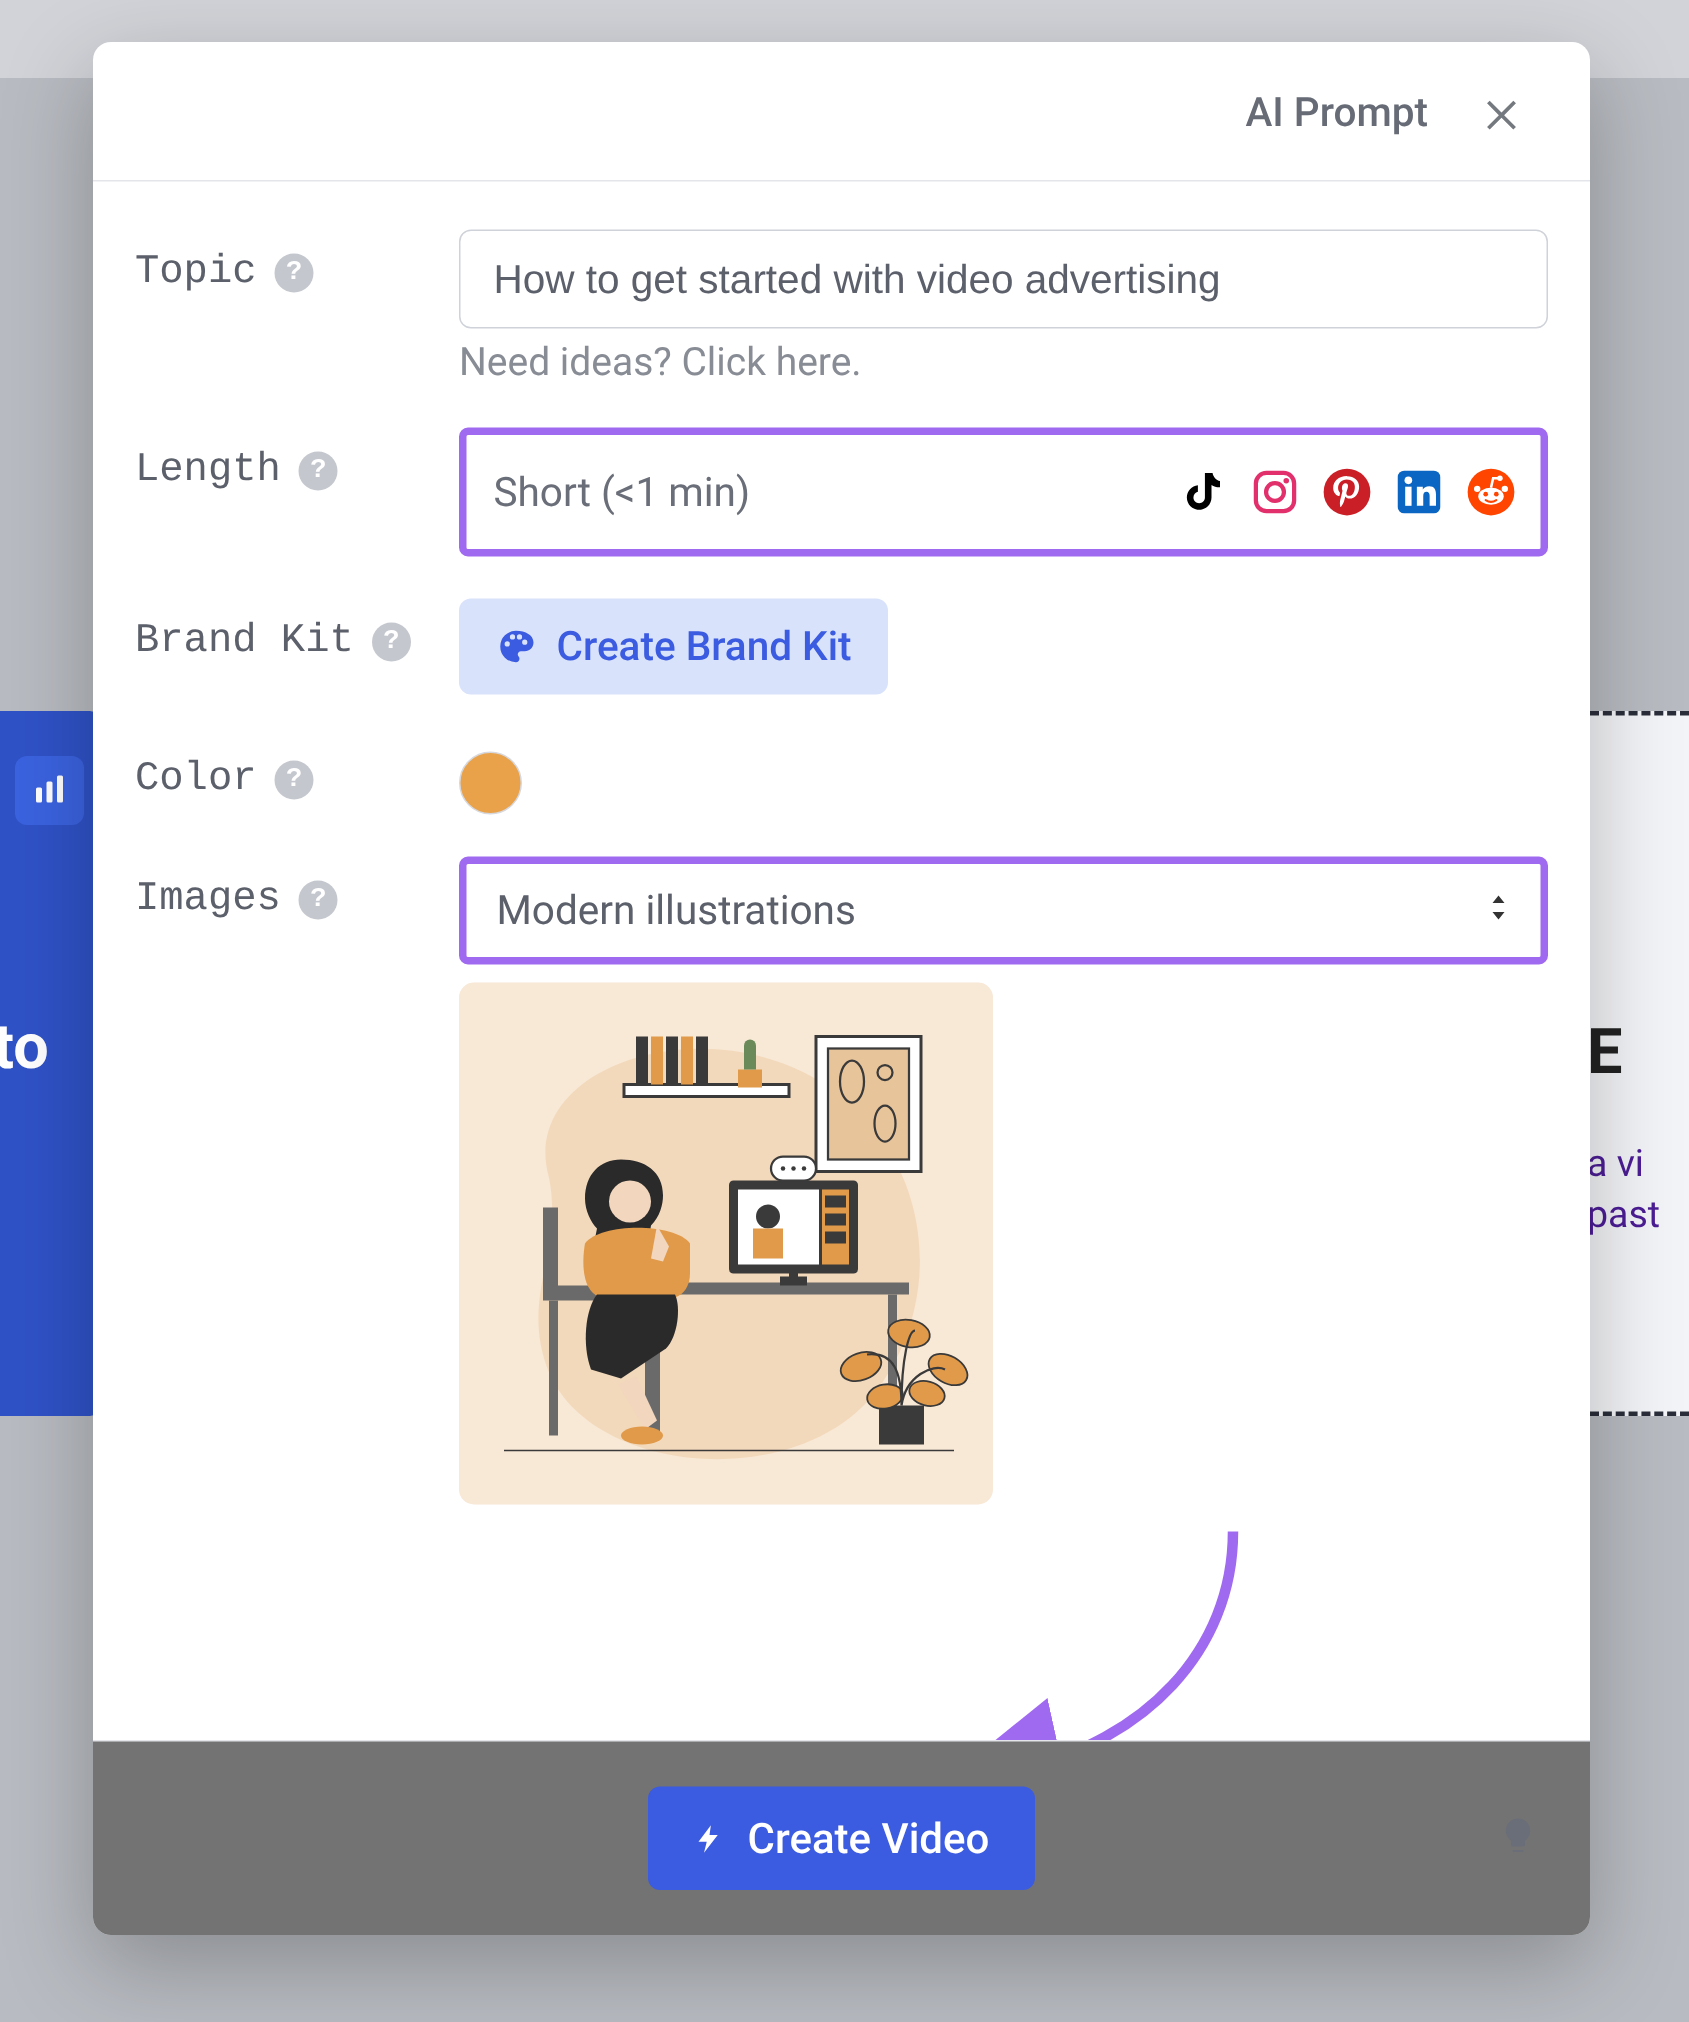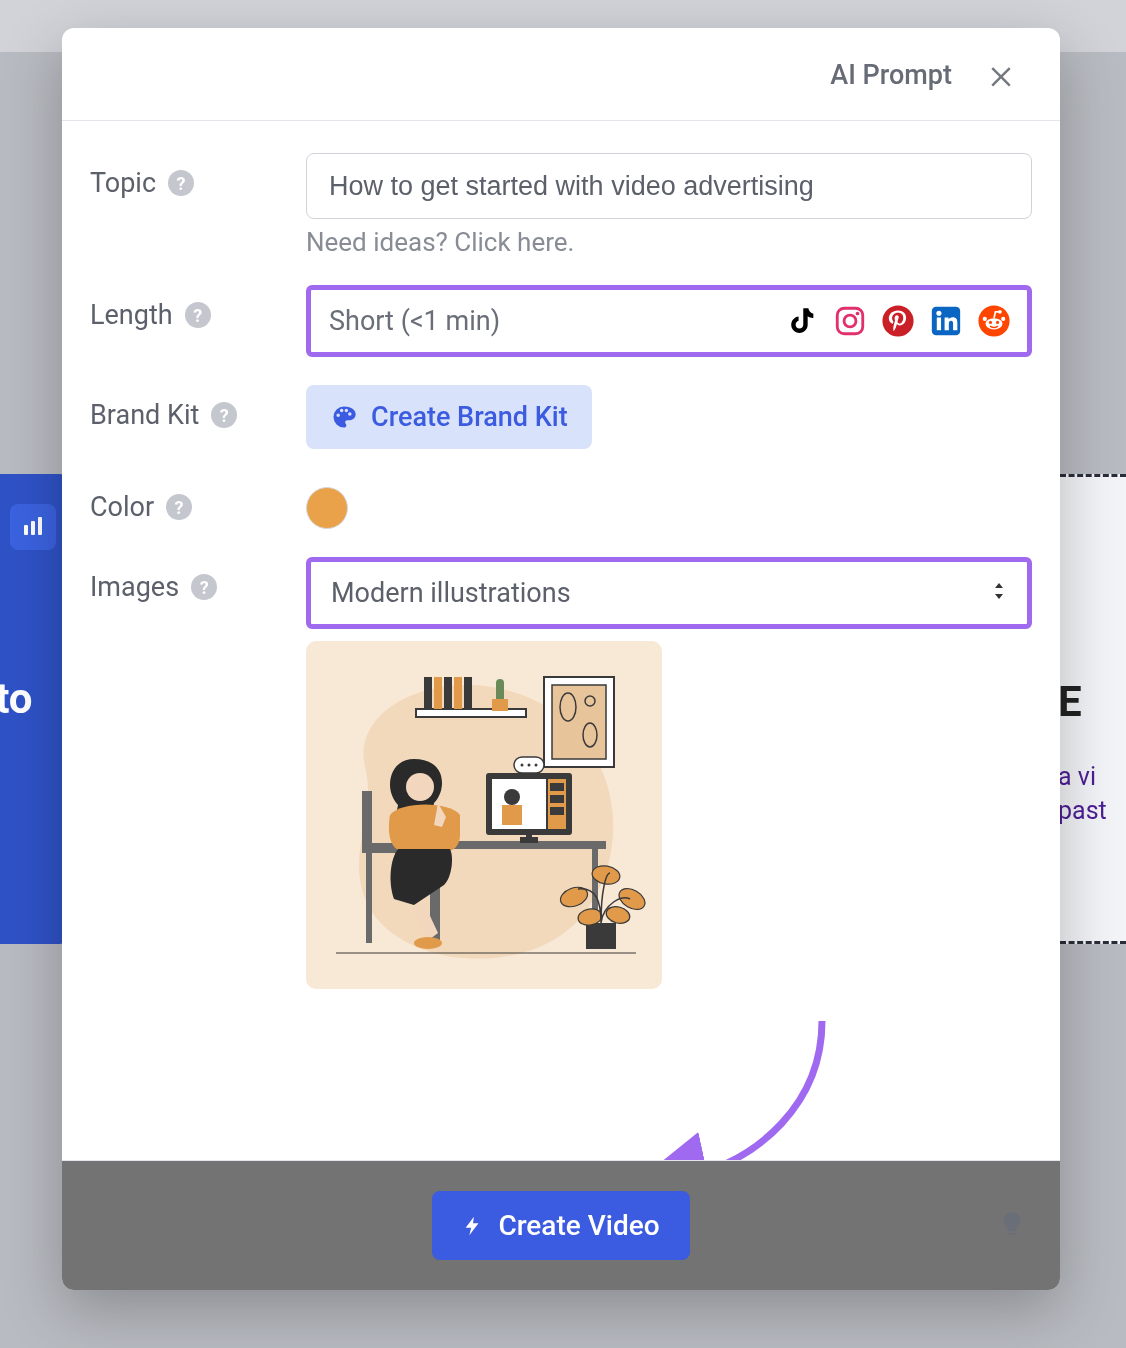--- a/index.html
+++ b/index.html
@@ -37,39 +37,39 @@
     display: flex; align-items: center; justify-content: flex-end;
     padding: 28px 40px 26px 28px; border-bottom: 1px solid #e3e5ea; gap: 30px;
   }
   .modal-title { font-size: 27px; font-weight: 500; color: #666b76; }
   .close-btn { color: #74787f; cursor: pointer; padding:4px; border-radius:4px; }
   .close-btn svg { width: 30px; height: 30px; display:block; }
 
   .modal-body { padding: 32px 28px 16px 28px; flex: 1; overflow: hidden; position: relative; }
 
   .row { display: flex; align-items: flex-start; margin-bottom: 28px; }
-  .row-label { width: 216px; flex: 0 0 216px; display: flex; align-items: center; gap: 12px; padding-top: 14px; }
+  .row-label { width: 216px; flex: 0 0 216px; display: flex; align-items: center; gap: 12px; padding-top: 14px; font-family: Liberation Mono, monospace; }
   .label-text { font-size: 27px; color: #5c606b; font-weight: 400; }
   .help-icon {
     width: 26px; height: 26px; border-radius: 50%; background: #c4c7ce; color: #fff;
     display: inline-flex; align-items: center; justify-content: center; font-size: 18px; font-weight: 700;
   }
   .control { flex: 1; min-width: 0; }
 
   .text-input {
     width: 100%; height: 66px; border: 1px solid #cfd2d9; border-radius: 8px;
     padding: 0 22px; font-size: 27px; color: #5c606b; background: #fff;
   }
   .hint-link { font-size: 26px; color: #888c95; margin-top: 8px; cursor:pointer; }
 
   .highlight-box {
     border: 5px solid #a06af0; border-radius: 6px; background: #fff;
   }
   .length-box {
-    height: 72px; display: flex; align-items: center; justify-content: space-between;
+    height: 86px; display: flex; align-items: center; justify-content: space-between;
     padding: 0 16px 0 18px;
   }
   .length-text { font-size: 27px; color: #6a6e78; }
   .social-icons { display: flex; align-items: center; gap: 14px; }
   .social-icons svg { display:block; }
 
   .brandkit-btn {
     display: inline-flex; align-items: center; gap: 13px;
     background: #d9e2fb; color: #3b5be0; font-size: 27px; font-weight: 500;
     padding: 16px 24px; border-radius: 8px; cursor:pointer;

